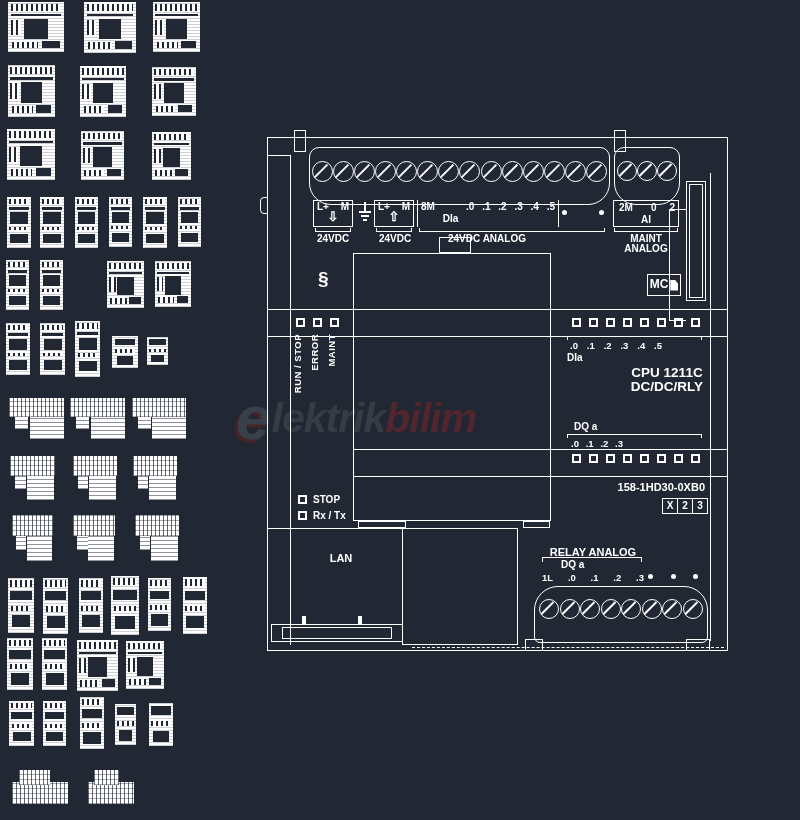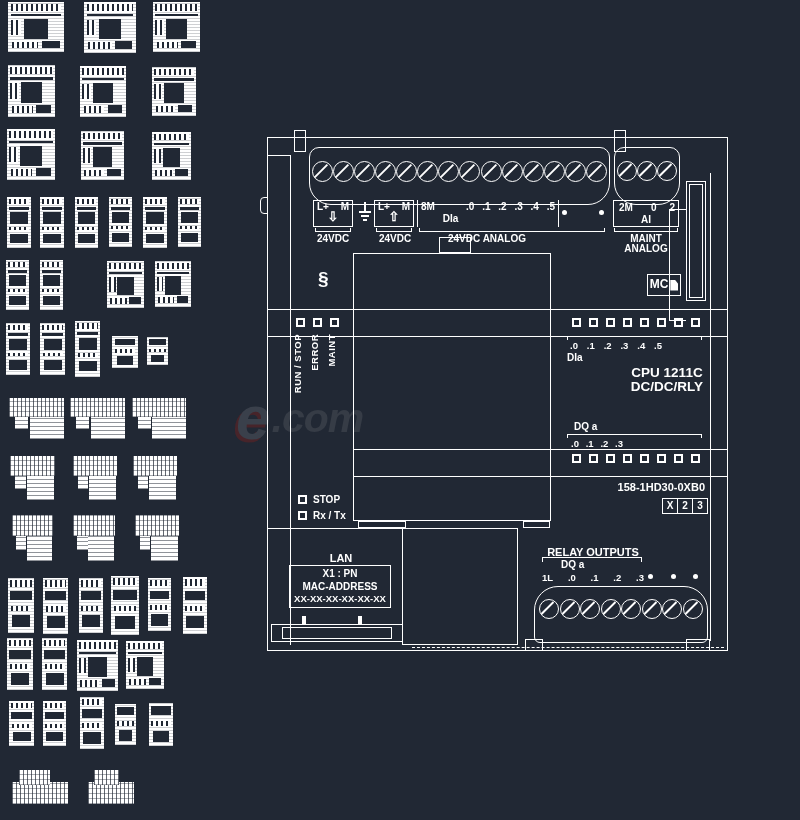--- a/index.html
+++ b/index.html
@@ -375,21 +375,22 @@
         <div class="tp wh" style="left: 12%; top: 0%; width: 55%; height: 42%;"></div>
       </div>
       <div class="thumb bare" style="left: 88px; top: 770px; width: 46px; height: 36px;">
         <div class="tp wh" style="left: 0%; top: 32%; width: 100%; height: 62%;"></div>
         <div class="tp wh" style="left: 12%; top: 0%; width: 55%; height: 42%;"></div>
       </div>
     </div>
 
   <div id="watermark">
     <span class="wm-e">e</span>
-      <span class="wm-g">.com</span>
+      <span class="wm-g">lektrik</span>
+      <span class="wm-r">bilim</span>
   </div>
 
   <div id="main-drawing">
 
     <div class="box" style="left:5px;top:4px;width:461px;height:514px;border-width:1.5px;"></div>
     <div class="line" style="left:28px;top:22px;width:1px;height:490px;"></div>
     <div class="line" style="left:448px;top:40px;width:1px;height:468px;"></div>
     <div class="line" style="left:5px;top:22px;width:23px;height:1px;"></div>
     <div class="box" style="left:32px;top:-3px;width:12px;height:22px;"></div>
     <div class="box" style="left:352px;top:-3px;width:12px;height:22px;"></div>
@@ -553,31 +554,26 @@
 
     <div class="txt rgt" style="left:320px;top:348px;width:123px;font-size:11px;">158-1HD30-0XB0</div>
     <div class="abs" style="left:401px;top:362px;"><span class="vcell">X</span><span class="vcell">2</span><span class="vcell">3</span></div>
 
     <div class="led abs" style="left:36px;top:362px;"></div>
     <div class="txt" style="left:51px;top:361px;font-size:10px;">STOP</div>
     <div class="led abs" style="left:36px;top:378px;"></div>
     <div class="txt" style="left:51px;top:377px;font-size:10px;">Rx / Tx</div>
 
     <div class="txt ctr" style="left:62px;top:419px;width:34px;font-size:11px;">LAN</div>
-    <div class="box" style="left:27px;top:432px;width:102px;height:43px;">
-      <div class="txt ctr" style="left:0;top:2px;width:100%;font-size:10px;">X1 : PN</div>
-      <div class="txt ctr" style="left:0;top:15px;width:100%;font-size:10px;">MAC-ADDRESS</div>
-      <div class="txt ctr" style="left:0;top:28px;width:100%;font-size:9.5px;">XX-XX-XX-XX-XX-XX</div>
-    </div>
     <div class="line" style="left:40px;top:483px;width:4px;height:8px;"></div>
     <div class="line" style="left:96px;top:483px;width:4px;height:8px;"></div>
     <div class="box" style="left:9px;top:491px;width:132px;height:18px;"></div>
     <div class="box" style="left:20px;top:494px;width:110px;height:12px;"></div>
 
-    <div class="txt ctr" style="left:276px;top:413px;width:110px;font-size:11px;">RELAY OUTPUTS</div>
+    <div class="txt ctr" style="left:276px;top:413px;width:110px;font-size:11px;">RELAY ANALOG</div>
     <div class="txt" style="left:299px;top:426px;font-size:10px;">DQ a</div>
     <div class="bkt-d" style="left:280px;top:424px;width:100px;height:5px;border-top:none;border-right:1px solid #fff;border-left:1px solid #fff;border-bottom:none;"></div>
     <div class="line" style="left:280px;top:424px;width:100px;height:1px;"></div>
     <div class="frow" style="left:280px;top:439px;width:102px;font-size:9.5px;">
         <span class="ch">1L</span>
         <span class="ch">.0</span>
         <span class="ch">.1</span>
         <span class="ch">.2</span>
         <span class="ch">.3</span>
       </div>

